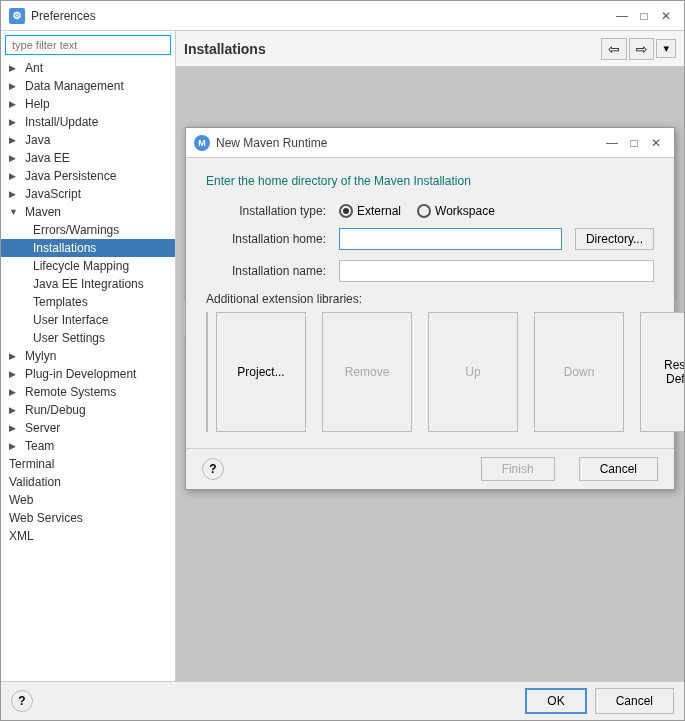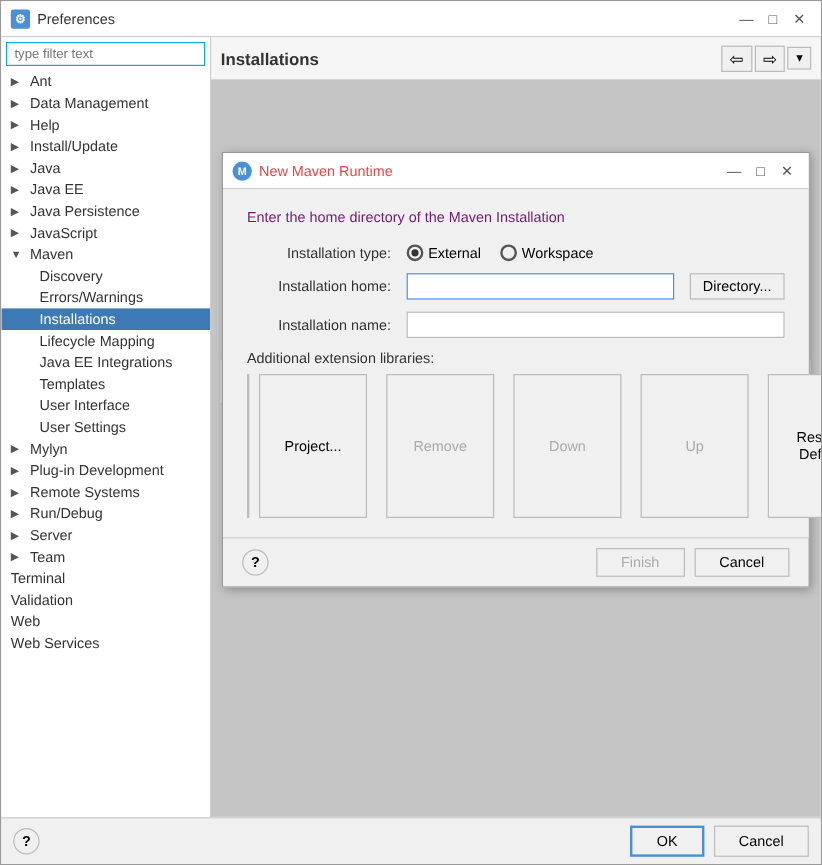--- a/index.html
+++ b/index.html
@@ -301,21 +301,21 @@
     .modal-icon {
       width: 16px; height: 16px;
       background: #4a90d9;
       border-radius: 50%;
       display: flex; align-items: center; justify-content: center;
       color: white; font-size: 9px; font-weight: bold;
     }
 
     .modal-title {
       font-size: 12px;
-      color: #ef4444;
+      color: #404040;
       text-align: right;
     }
 
     .modal-titlebar-controls {
       display: flex; gap: 2px;
     }
 
     .modal-titlebar-btn {
       width: 20px; height: 20px;
       background: none;
@@ -325,21 +325,21 @@
       display: flex; align-items: center; justify-content: center;
       color: #555;
     }
 
     .modal-body {
       padding: 16px 20px;
       background: #f0f0f0;
     }
 
     .info-text {
-      color: #701a75;
+      color: #0f766e;
       font-size: 12px;
       margin-bottom: 16px;
     }
 
     .form-row {
       display: flex;
       align-items: center;
       margin-bottom: 10px;
       gap: 13px;
     }
@@ -448,21 +448,21 @@
       border-radius: 50%;
       background: #f0f0f0;
       cursor: pointer;
       font-size: 12px;
       display: flex; align-items: center; justify-content: center;
       font-weight: bold;
     }
 
     .modal-action-buttons {
       display: flex;
-      gap: 8px;
+      gap: 24px;
       margin-left: 37px;
     }
 
     .modal-btn {
       padding: 4px 20px;
       border: 1px solid #bbb;
       background: #f0f0f0;
       cursor: pointer;
       font-size: 12px;
     }
@@ -526,23 +526,20 @@
         </div>
         <div class="tree-item">
           <span class="tree-arrow">▶</span>
           <span class="tree-item-label">JavaScript</span>
         </div>
         <div class="tree-item">
           <span class="tree-arrow">▼</span>
           <span class="tree-item-label">Maven</span>
         </div>
         <div class="tree-child">
-          <span class="tree-item-label">Discovery</span>
-        </div>
-        <div class="tree-child">
           <span class="tree-item-label">Errors/Warnings</span>
         </div>
         <div class="tree-child selected">
           <span class="tree-item-label">Installations</span>
         </div>
         <div class="tree-child">
           <span class="tree-item-label">Lifecycle Mapping</span>
         </div>
         <div class="tree-child">
           <span class="tree-item-label">Java EE Integrations</span>
@@ -584,20 +581,23 @@
           <span class="tree-item-label">Terminal</span>
         </div>
         <div class="tree-item">
           <span class="tree-item-label">Validation</span>
         </div>
         <div class="tree-item">
           <span class="tree-item-label">Web</span>
         </div>
         <div class="tree-item">
           <span class="tree-item-label">Web Services</span>
+        </div>
+        <div class="tree-item">
+          <span class="tree-item-label">XML</span>
         </div>
       </div>
     </div>
 
     <div class="right-panel">
 
       <div class="panel-toolbar">
         <span class="panel-title">Installations</span>
         <div class="toolbar-buttons">
           <button class="toolbar-btn" title="Back">
@@ -678,22 +678,22 @@
                 <span class="form-label">Installation name:</span>
                 <input class="text-input" type="text" style="border-color: rgb(187, 187, 187);" value="">
               </div>
 
               <div class="extensions-label">Additional extension libraries:</div>
               <div class="extensions-area">
                 <div class="extensions-list"></div>
                 <div class="extensions-buttons">
                   <button class="ext-btn">Project...</button>
                   <button class="ext-btn disabled" disabled="">Remove</button>
+                  <button class="ext-btn disabled" disabled="">Up</button>
                   <button class="ext-btn disabled" disabled="">Down</button>
-                  <button class="ext-btn disabled" disabled="">Up</button>
                   <button class="ext-btn">Restore Default</button>
                 </div>
               </div>
             </div>
 
             <div class="modal-footer">
               <button class="modal-help-btn">?</button>
               <div class="modal-action-buttons">
                 <button class="modal-btn disabled" disabled="">Finish</button>
                 <button class="modal-btn">Cancel</button>

